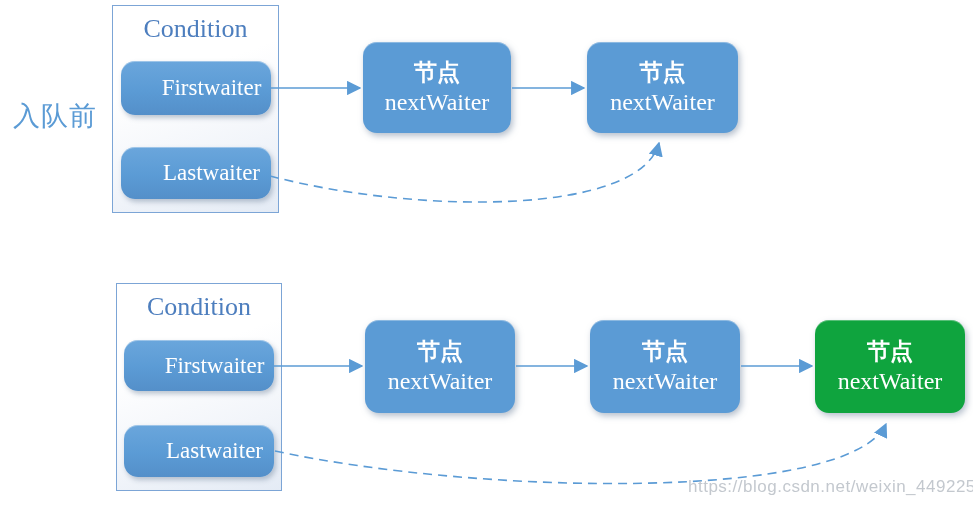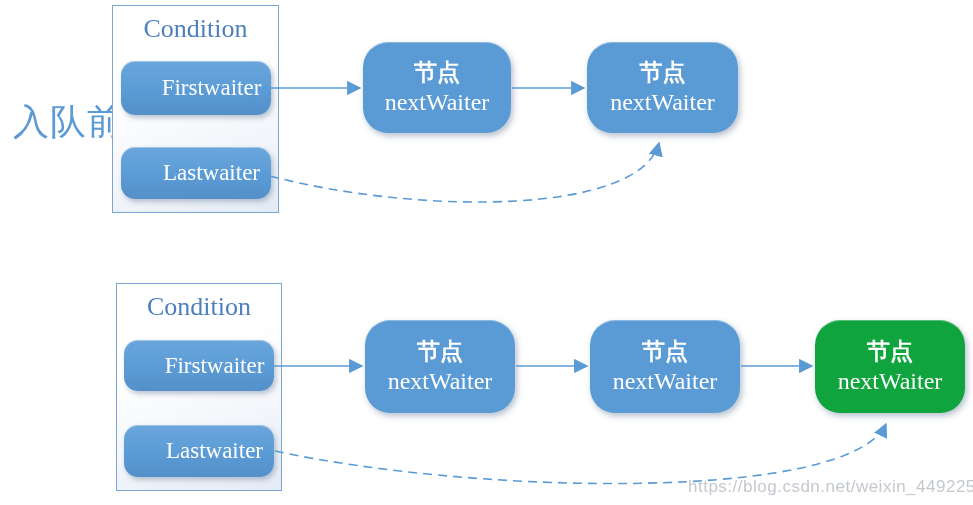--- a/index.html
+++ b/index.html
@@ -10,21 +10,21 @@
     position: relative;
     width: 973px;
     height: 505px;
     background: #ffffff;
     overflow: hidden;
   }
 
   .row-label {
     position: absolute;
     color: #5B9BD5;
-    font-size: 36px;
+    font-size: 27px;
     letter-spacing: 1px;
     white-space: nowrap;
   }
 
   .condition-box {
     position: absolute;
     border: 1.5px solid #7CA5D6;
     background: linear-gradient(160deg, #ffffff 35%, #f2f5fa 70%, #e4ebf5 100%);
   }
   .condition-title {
@@ -44,21 +44,21 @@
     font-family: "Liberation Serif", serif;
     font-size: 23px;
     display: flex;
     align-items: center;
     justify-content: center;
     padding-left: 31px;
   }
 
   .node {
     position: absolute;
-    border-radius: 25px;
+    border-radius: 14px;
     box-shadow: 2px 3px 6px rgba(110,130,155,0.5), inset 0 1px 0 rgba(255,255,255,0.3);
     color: #ffffff;
     display: flex;
     flex-direction: column;
     align-items: center;
     justify-content: center;
     line-height: 1.25;
   }
   .node .cn {
     font-size: 23px;

